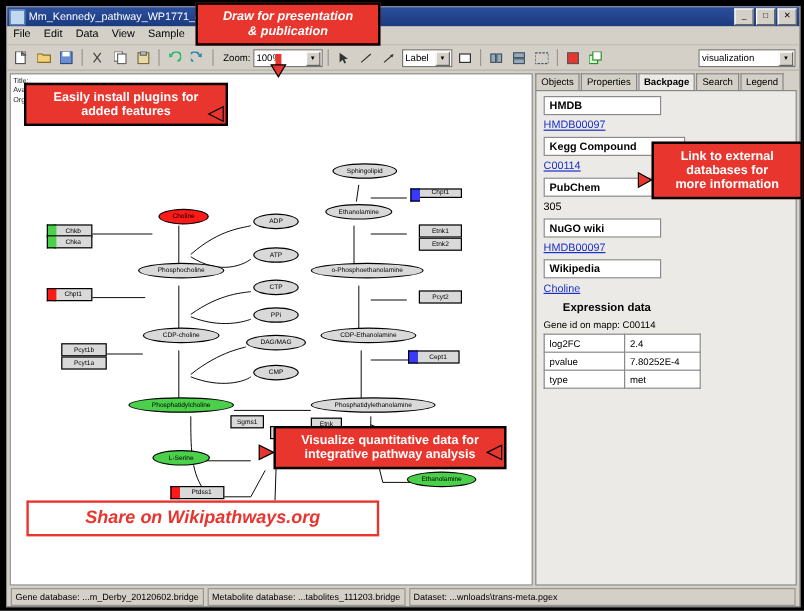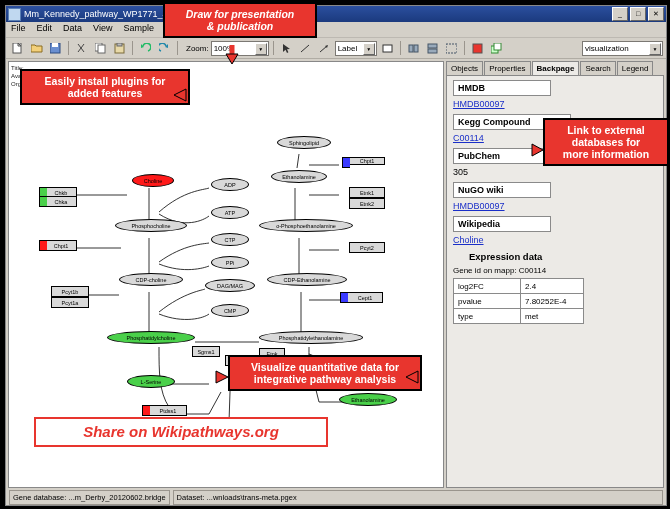--- a/index.html
+++ b/index.html
@@ -340,20 +340,21 @@
             <td class="v">met</td>
           </tr>
         </tbody>
           </table>
       </div>
     </div>
   </div>
 
   <div class="statusbar">
     <div class="scell">Gene database: ...m_Derby_20120602.bridge</div>
+    <div class="scell">Metabolite database: ...tabolites_111203.bridge</div>
     <div class="scell grow">Dataset: ...wnloads\trans-meta.pgex</div>
   </div>
 </div>
 
 <div class="callout" style="left:163px;top:2px;width:138px;font-style:italic;">
   <span style="white-space:pre-line">Draw for presentation
 &amp; publication</span>
 </div>
 <div class="callout" style="left:20px;top:69px;width:154px;">
   <span style="white-space:pre-line">Easily install plugins for
@@ -361,21 +362,21 @@
 </div>
 <div class="callout" style="left:543px;top:118px;width:110px;">
   <span style="white-space:pre-line">Link  to external
 databases  for
 more information</span>
 </div>
 <div class="callout" style="left:228px;top:355px;width:178px;">
   <span style="white-space:pre-line">Visualize quantitative data  for
 integrative pathway analysis</span>
 </div>
-<div class="callout white" style="left:22px;top:417px;width:282px;padding:7px 4px;margin-left:12px;">
+<div class="callout white" style="left:22px;top:417px;width:282px;padding:7px 4px;">
   <span>Share on Wikipathways.org</span>
 </div>
 
 <svg style="position:absolute;left:0;top:0;width:670px;height:509px;pointer-events:none">
   <path d="M232 45 L232 56" stroke="#e8352e" stroke-width="5" fill="none"></path>
   <path d="M226 54 L238 54 L232 64 Z" fill="#e8352e" stroke="#000" stroke-width="1"></path>
   <path d="M174 95 L186 89 L186 101 Z" fill="#e8352e" stroke="#000" stroke-width="1"></path>
   <path d="M543 150 L532 144 L532 156 Z" fill="#e8352e" stroke="#000" stroke-width="1"></path>
   <path d="M228 377 L216 371 L216 383 Z" fill="#e8352e" stroke="#000" stroke-width="1"></path>
   <path d="M406 377 L418 371 L418 383 Z" fill="#e8352e" stroke="#000" stroke-width="1"></path>

